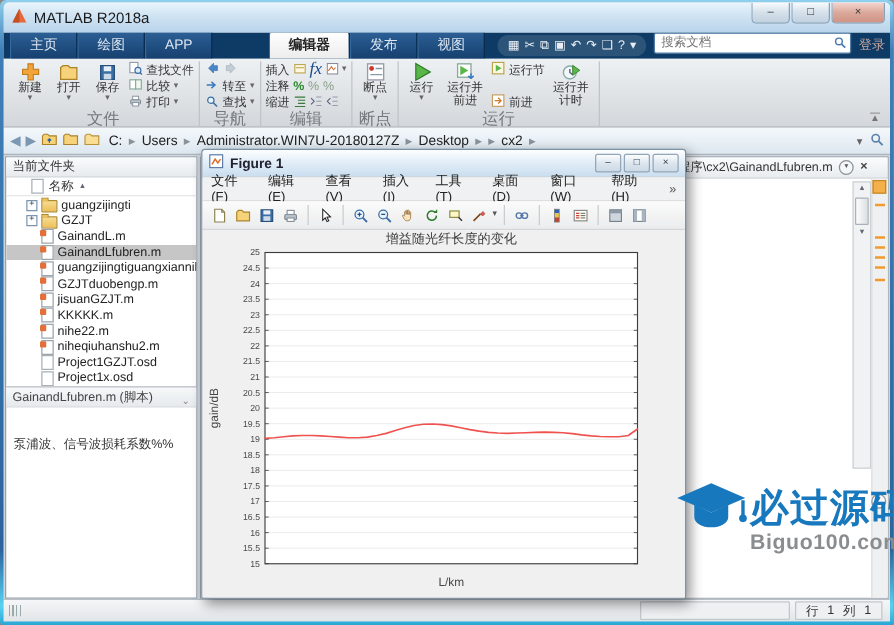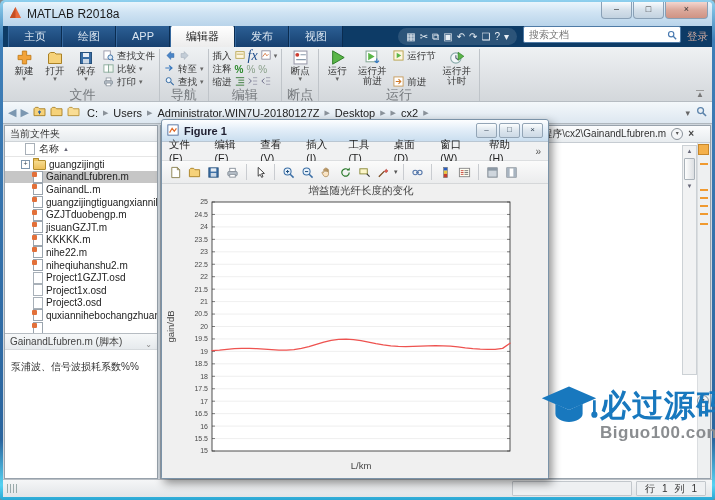--- a/index.html
+++ b/index.html
@@ -13,21 +13,21 @@
             padding:0 6px;font-size:12px;color:#1a1a1a;border-radius:4px 4px 0 0;position:relative;}
   .titlebar .ttl{margin-left:5px;}
   .winctrl{position:absolute;right:4px;top:0;display:flex;}
   .wbtn{width:29px;height:16px;border:1px solid #89a0b6;border-top:none;background:linear-gradient(#f8fbfd,#d5e0ea 50%,#c2d2e0);
         border-radius:0 0 4px 4px;font-size:9px;line-height:15px;text-align:center;color:#333;margin-left:1px;}
   .wbtn.close{width:41px;background:linear-gradient(#f4d6cf,#dba99c 50%,#cf9384);}
   
   .tabstrip{height:21px;background:#0d3b66;display:flex;align-items:stretch;padding-left:5px;}
   .tab{padding:0 15px;font-size:11px;line-height:21px;color:#dbe6f1;background:linear-gradient(#2c5f95,#16406f);
        border-right:1px solid #0a2c50;border-left:1px solid #35689e;}
-  .tab.active{background:linear-gradient(#ffffff,#ececec);color:#222;border-radius:2px 2px 0 0;font-weight:normal;}
+  .tab.active{background:linear-gradient(#ffffff,#ececec);color:#222;border-radius:2px 2px 0 0;font-weight:bold;margin-left:45px;}
   .qat{margin-left:auto;display:flex;align-items:center;gap:4px;background:rgba(255,255,255,.13);
        border-radius:9px;padding:0 8px;margin-top:2px;margin-bottom:2px;}
   .qic{font-size:10px;color:#e8eef4;line-height:10px;}
   .searchbox{display:flex;align-items:center;background:#fff;border:1px solid #4f7ba6;border-radius:2px;
              height:15px;width:150px;margin:0 6px;padding:0 3px;}
   .searchbox input{border:none;outline:none;flex:1;font-size:10px;font-family:"Liberation Sans",sans-serif;color:#333;min-width:0;}
   .login{font-size:10.5px;color:#cfa99e;margin-right:4px;line-height:21px;}
   
   .ribbon{height:52px;background:linear-gradient(#eef1f3,#d3d7db);display:flex;padding:2px 0 0 3px;position:relative;
           border-bottom:1px solid #b6bcc2;}
@@ -67,21 +67,21 @@
   .icon-folder{width:11px;height:8px;background:linear-gradient(#f7dc8e,#edc05a);border:1px solid #b08c2e;
                border-radius:1px;position:relative;flex:none;margin-top:2px;}
   .icon-folder::before{content:"";position:absolute;top:-3px;left:-1px;width:4px;height:2px;background:#edc05a;
                border:1px solid #b08c2e;border-bottom:none;border-radius:1px 1px 0 0;}
   .icon-mfile{width:8px;height:10px;background:#fff;border:1px solid #9aa4ae;position:relative;flex:none;}
   .icon-mfile::before{content:"";position:absolute;left:-2px;top:0px;width:5px;height:5px;background:#e2703a;border-radius:1px;}
   .icon-page{width:8px;height:10px;background:#fff;border:1px solid #a8b0b8;flex:none;}
   .detailshdr{height:15px;background:linear-gradient(#f6f8f9,#e6eaed);border-top:1px solid #b6bcc2;
               border-bottom:1px solid #d6dadd;font-size:10px;color:#444;display:flex;align-items:flex-end;padding:0 5px;}
   .detailshdr .chev{margin-left:auto;color:#888;font-size:8px;}
-  .preview{height:108px;font-size:10px;color:#333;padding:10px 6px;}
+  .preview{height:108px;font-size:10px;color:#333;padding:22px 6px;}
   
   .editorarea{flex:1;display:flex;flex-direction:column;border:1px solid #98a2ac;background:#fff;min-width:0;}
   .edtabbar{height:16px;background:linear-gradient(#fbfcfd,#e8ecef);border-bottom:1px solid #c6ccd2;display:flex;
             align-items:center;justify-content:flex-end;font-size:10px;color:#333;padding-right:16px;gap:5px;}
   .cchev{width:10px;height:10px;border:1px solid #8a929a;border-radius:50%;font-size:6px;line-height:9px;
          text-align:center;color:#555;background:#f4f6f8;}
   .edclose{font-size:10px;color:#444;font-weight:bold;line-height:10px;}
   .edbody{flex:1;position:relative;background:#fff;}
   .vscroll{position:absolute;right:13px;top:2px;width:13px;height:228px;border:1px solid #ccd1d5;background:#f1f2f3;}
   .varrow{height:11px;font-size:6px;color:#667;text-align:center;line-height:11px;}
@@ -423,29 +423,34 @@
         <span class="icon-page"></span>
         <span>名称</span>
         <span class="sortglyph">▲</span>
       </div>
       <div class="filelist" id="filelist">
             <div class="frow">
               <span class="expand">+</span>
               <span class="icon-folder"></span>
               <span>guangzijingti</span>
             </div>
+            <div class="frow">
+              <span class="expand">+</span>
+              <span class="icon-folder"></span>
+              <span>GZJT</span>
+            </div>
+            <div class="frow">
+              <span class="spacer9"></span>
+              <span class="icon-mfile"></span>
+              <span>GainandL.m</span>
+            </div>
             <div class="frow sel">
               <span class="spacer9"></span>
               <span class="icon-mfile"></span>
               <span>GainandLfubren.m</span>
-            </div>
-            <div class="frow">
-              <span class="spacer9"></span>
-              <span class="icon-mfile"></span>
-              <span>GainandL.m</span>
             </div>
             <div class="frow">
               <span class="spacer9"></span>
               <span class="icon-mfile"></span>
               <span>guangzijingtiguangxiannihe.m</span>
             </div>
             <div class="frow">
               <span class="spacer9"></span>
               <span class="icon-mfile"></span>
               <span>GZJTduobengp.m</span>

